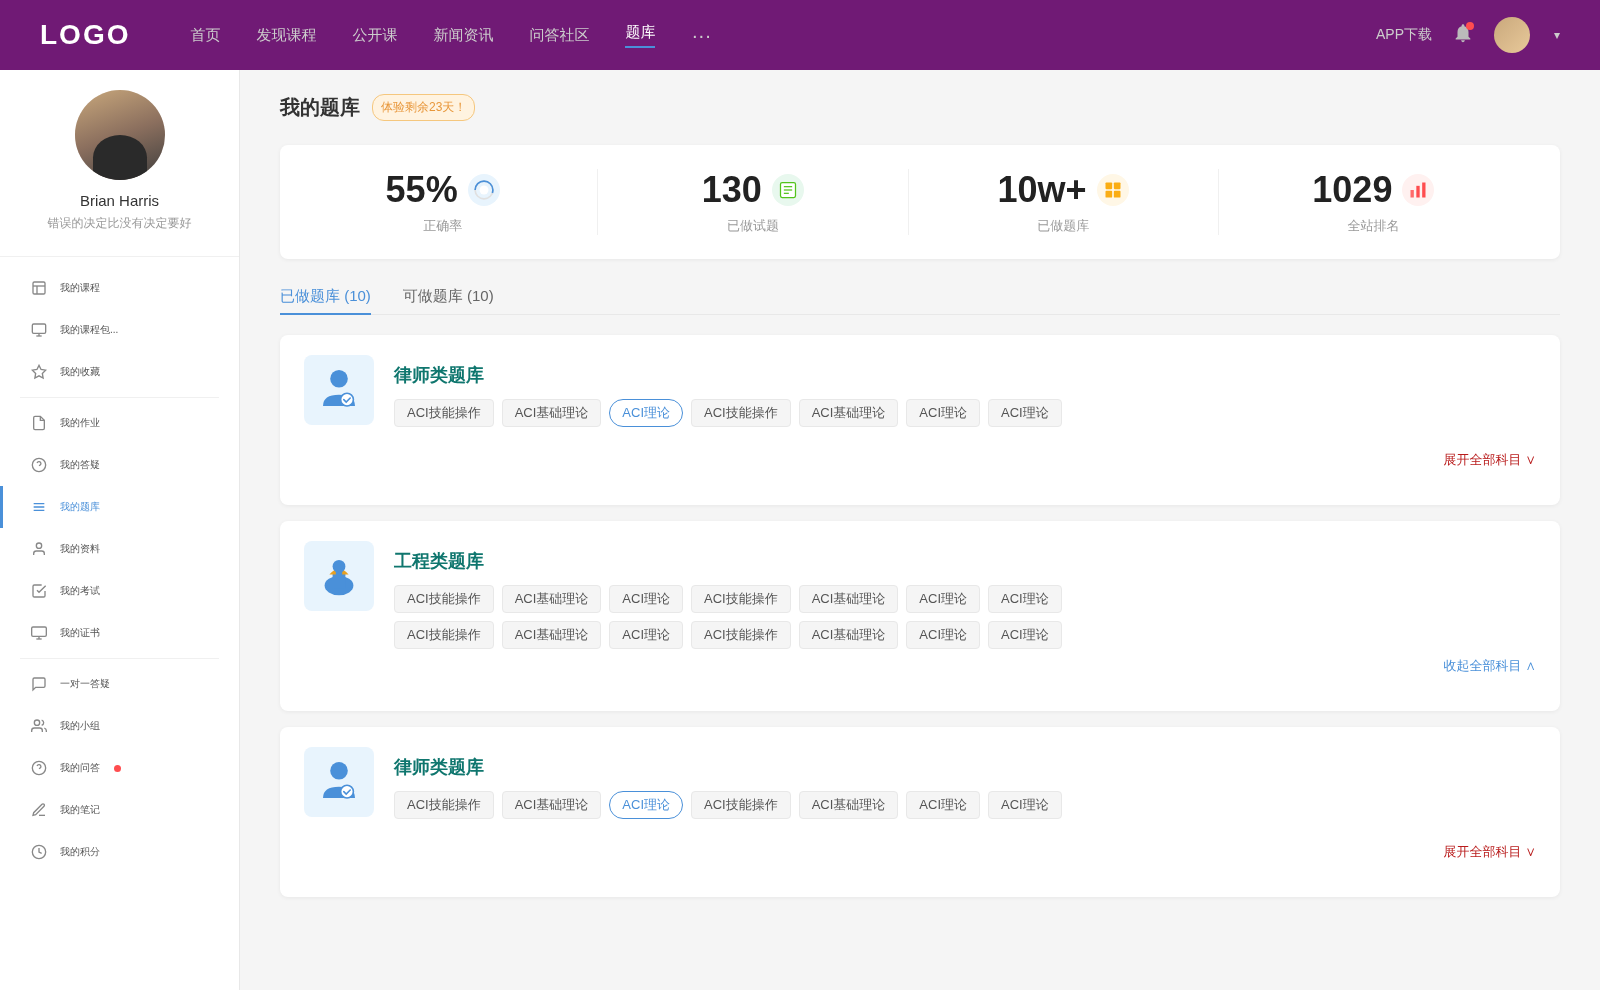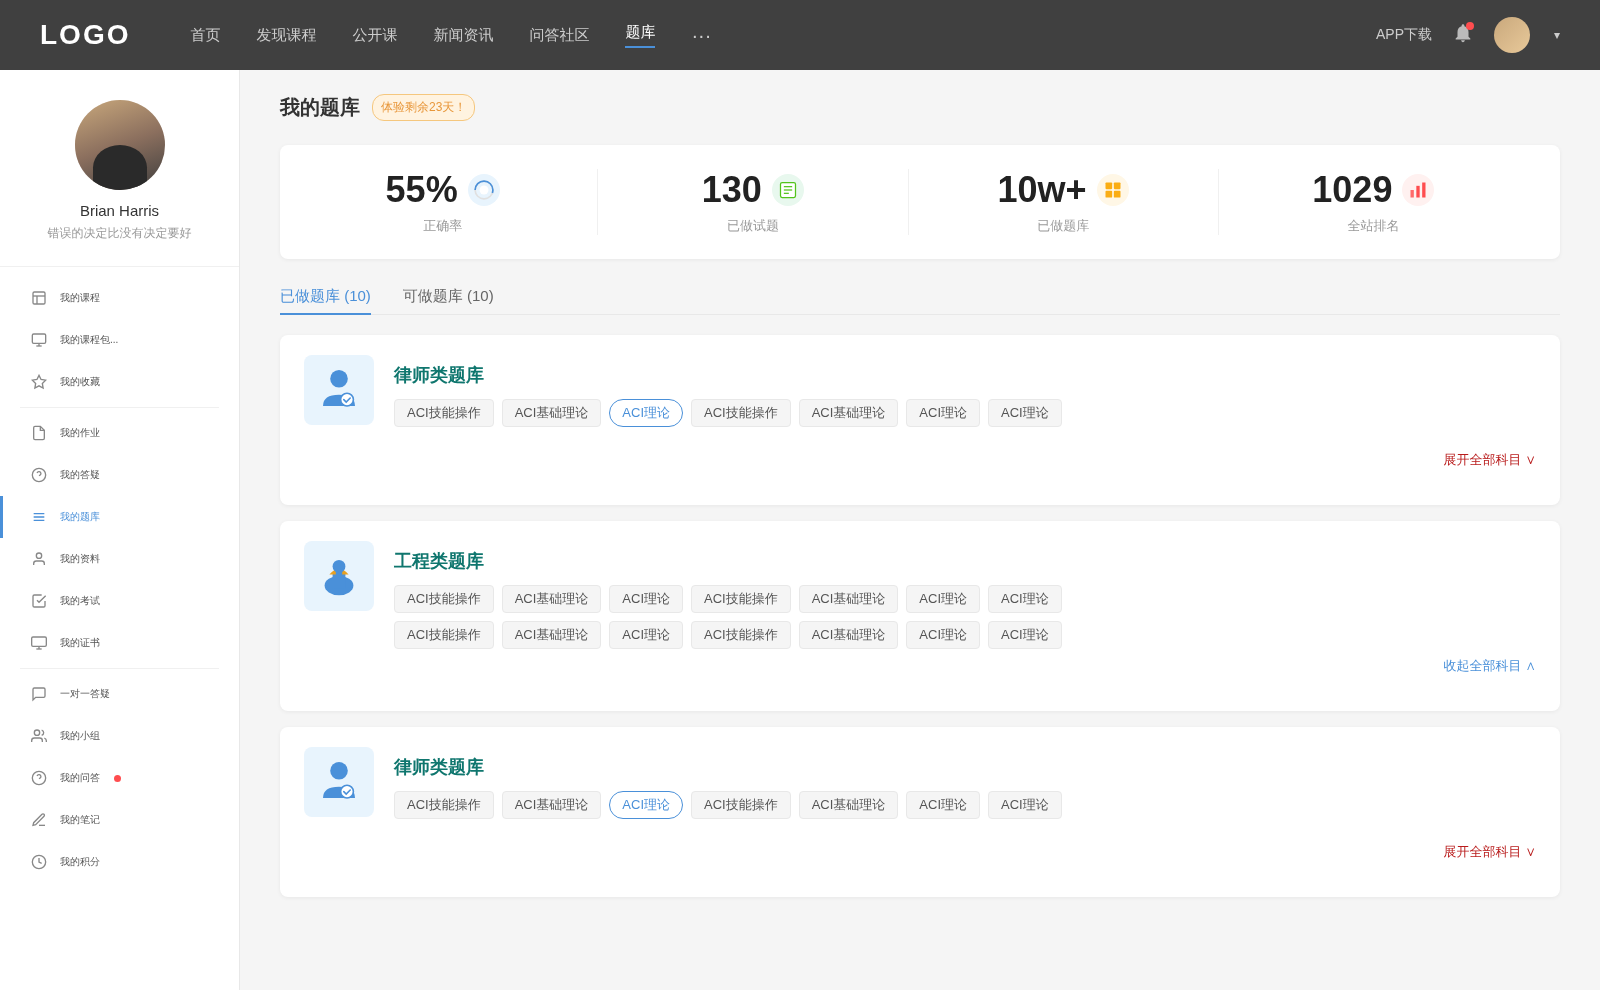--- a/index.html
+++ b/index.html
@@ -1,20 +1,20 @@
 <!DOCTYPE html>
 <html><head>
   <meta charset="utf-8">
   <style>
     * { box-sizing: border-box; margin: 0; padding: 0; }
     body { font-family: 'PingFang SC', 'Microsoft YaHei', sans-serif; background: #f5f5f5; min-height: 990px; }
 
     
     .header {
-      background: #404040;
+      background: #701a75;
       height: 70px;
       display: flex;
       align-items: center;
       padding: 0 40px;
       position: fixed;
       top: 0; left: 0; right: 0;
       z-index: 100;
     }
     .logo {
       color: white;
@@ -84,21 +84,21 @@
       min-height: 920px;
     }
 
     
     .sidebar {
       width: 240px;
       background: white;
       min-height: 920px;
       flex-shrink: 0;
       border-right: 1px solid #e8e8e8;
-      padding: 30px 0 20px;
+      padding: 20px 0 20px;
     }
     .user-profile {
       display: flex;
       flex-direction: column;
       align-items: center;
       padding: 0 20px 24px;
       border-bottom: 1px solid #f0f0f0;
     }
     .avatar-circle {
       width: 90px; height: 90px;

